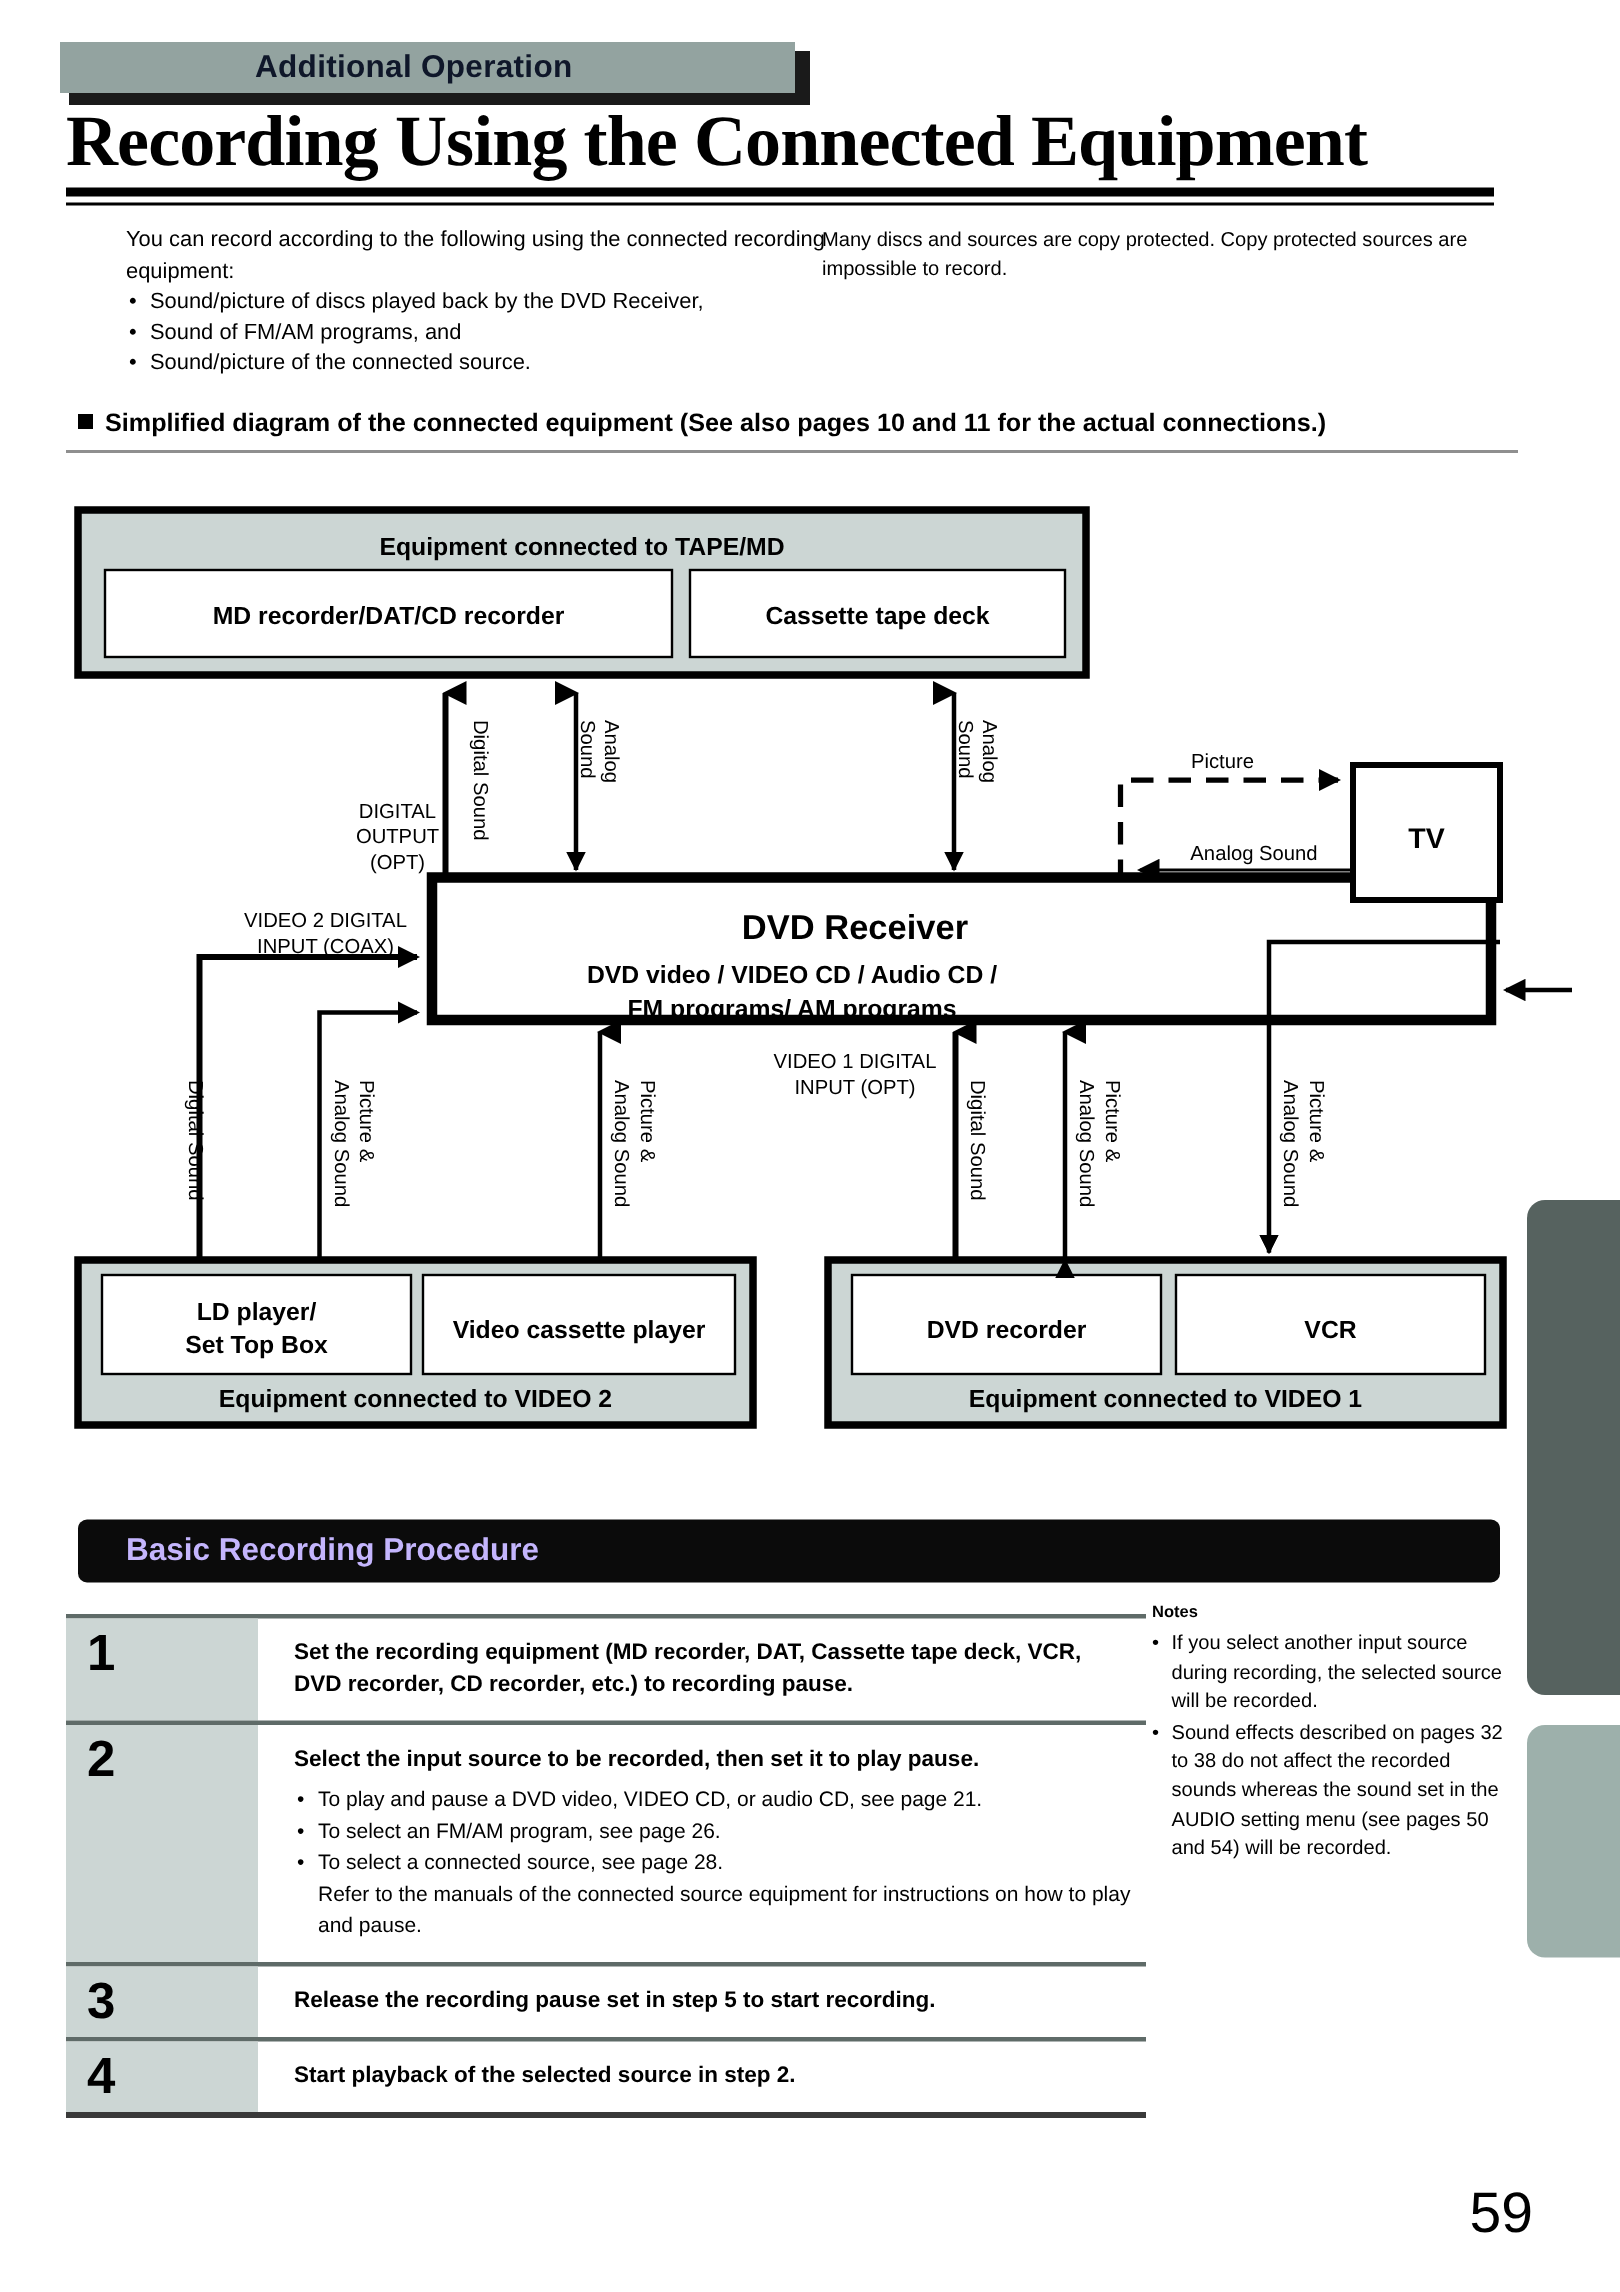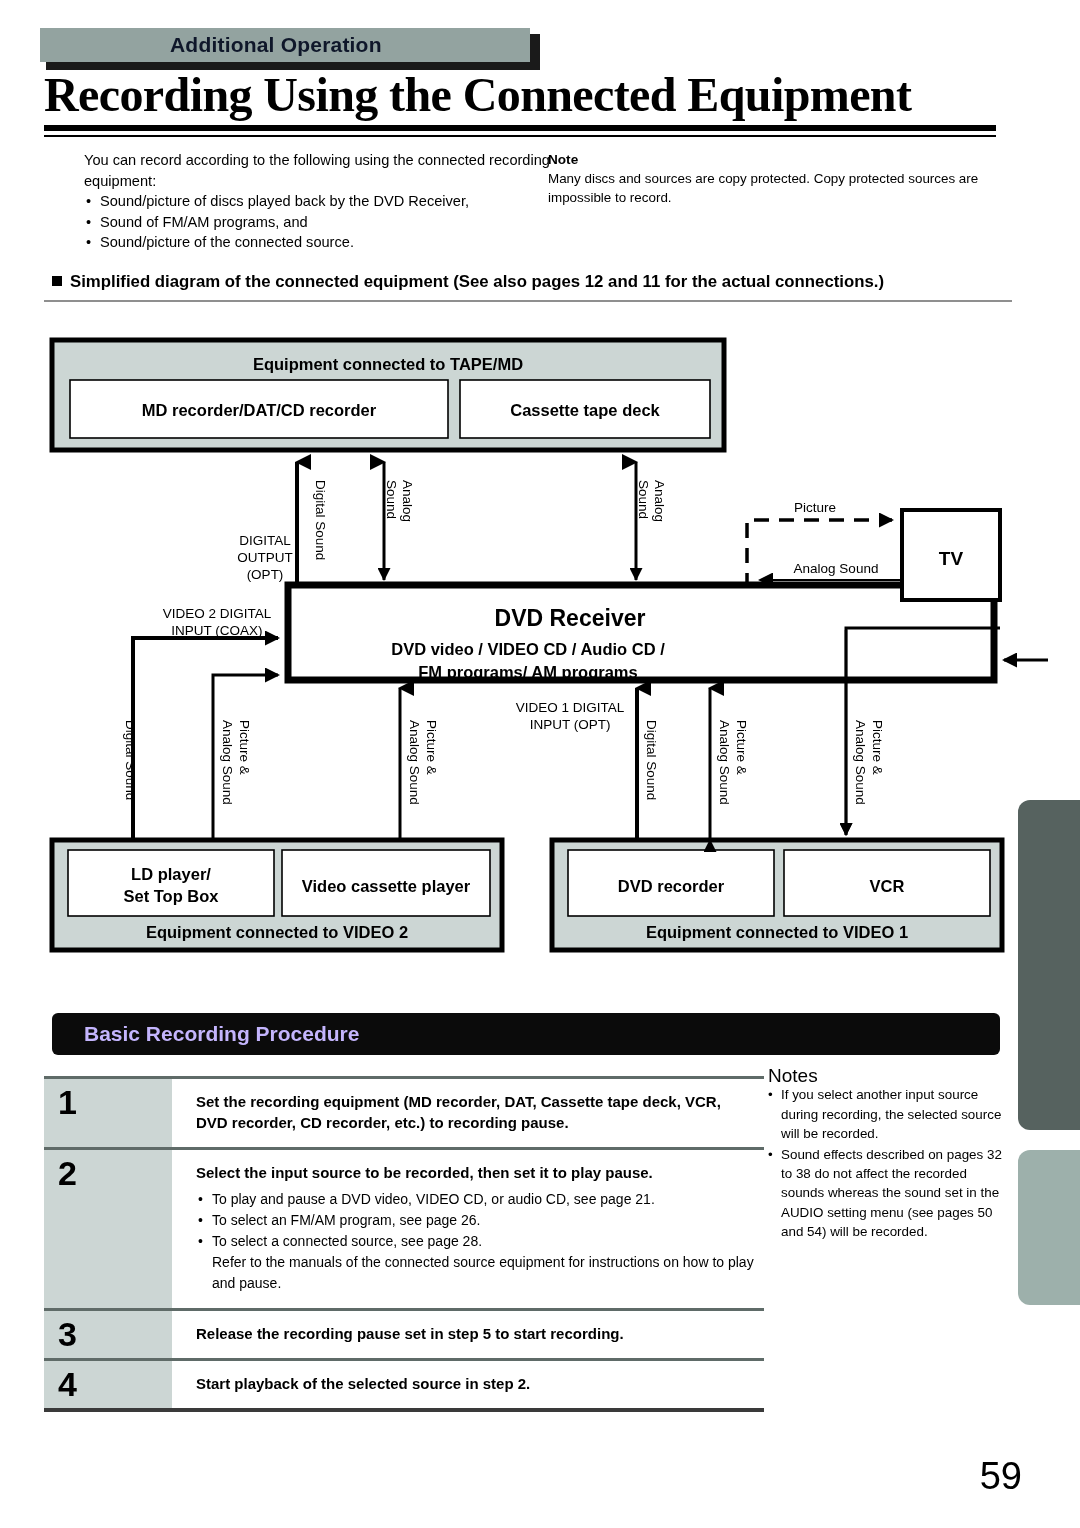--- a/index.html
+++ b/index.html
@@ -53,21 +53,21 @@
   .snum{width:128px;flex:0 0 128px;background:#ccd6d4;font-weight:bold;font-size:34px;
         font-family:"Liberation Sans",sans-serif;padding:4px 0 0 14px;box-sizing:border-box;}
   .sbody{flex:1;padding:12px 8px 14px 24px;box-sizing:border-box;}
   .sbody .t{font-weight:bold;font-size:15px;line-height:21px;}
   .sbody ul{margin:6px 0 0 0;padding:0;list-style:none;font-weight:normal;font-size:14px;line-height:21px;}
   .sbody ul li{position:relative;padding-left:16px;}
   .sbody ul li:before{content:"\2022";position:absolute;left:2px;top:0;}
   .sbody .cont{padding-left:16px;font-size:14px;line-height:21px;}
 
   .notes-col{position:absolute;left:768px;top:1066px;width:240px;font-size:13.4px;line-height:19.4px;}
-  .notes-col .nt{font-weight:normal;font-size:19px;}
+  .notes-col .nt{font-weight:bold;font-size:11px;}
   .notes-col ul{margin:0;padding:0;list-style:none;}
   .notes-col ul li{position:relative;padding-left:13px;margin-bottom:1px;}
   .notes-col ul li:before{content:"\2022";position:absolute;left:0;top:0;}
 
   
   .tab{position:absolute;right:0;border-radius:12px 0 0 12px;}
   .tab-dark{top:800px;width:62px;height:330px;background:#56625f;}
   .tab-light{top:1150px;width:62px;height:155px;background:#9db0ab;}
 
   
@@ -93,26 +93,25 @@
   <div class="intro">
     <p>You can record according to the following using the connected recording equipment:</p>
     <ul class="bullets">
       <li>Sound/picture of discs played back by the DVD Receiver,</li>
       <li>Sound of FM/AM programs, and</li>
       <li>Sound/picture of the connected source.</li>
     </ul>
   </div>
 
   <div class="note-col">
-    <div class="nt">Note</div>
     <div>Many discs and sources are copy protected. Copy protected sources are impossible to record.</div>
   </div>
 
   <div class="sub-head">
-    <span class="sq"></span><span>Simplified diagram of the connected equipment (See also pages 12 and 11 for the actual connections.)</span>
+    <span class="sq"></span><span>Simplified diagram of the connected equipment (See also pages 10 and 11 for the actual connections.)</span>
   </div>
   <div class="sub-head-rule"></div>
 
   <div id="diagram">
     <svg width="1080" height="640" viewBox="0 0 1080 640" xmlns="http://www.w3.org/2000/svg">
       <defs>
         <marker id="ah-up" markerWidth="16" markerHeight="16" refX="8" refY="2" orient="auto" markerUnits="userSpaceOnUse">
           <path d="M8,0 L16,16 L0,16 Z" fill="#000"></path>
         </marker>
         <marker id="ah" markerWidth="15" markerHeight="15" refX="13" refY="7.5" orient="auto" markerUnits="userSpaceOnUse">

